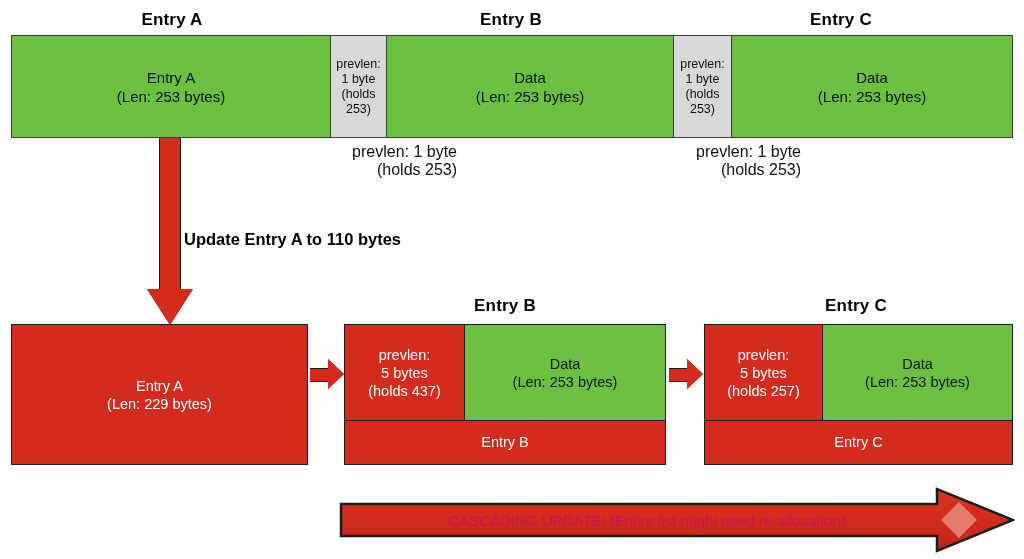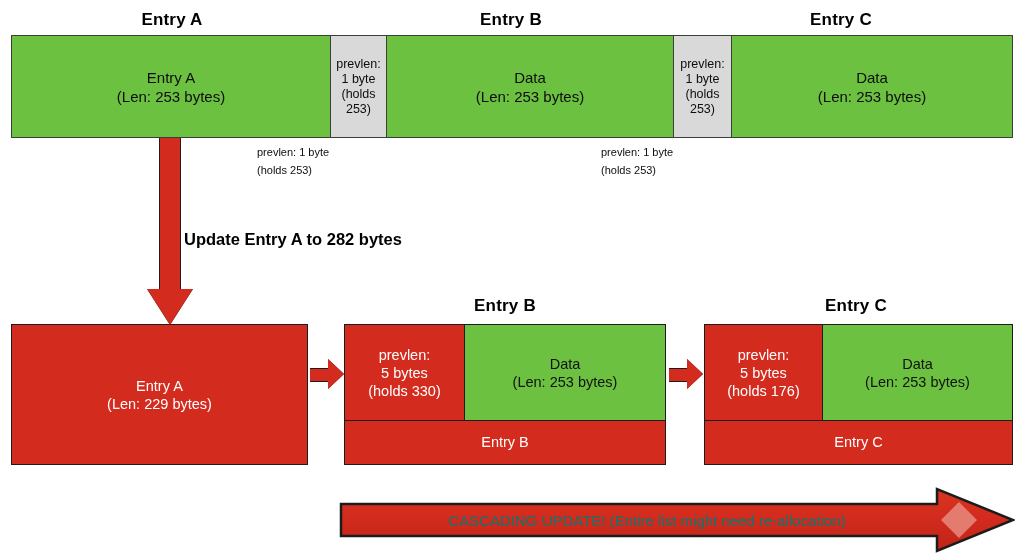--- a/index.html
+++ b/index.html
@@ -49,24 +49,24 @@
     color: #0d0d0d;
     font-size: 15px;
     line-height: 19px;
   }
   .seg.green { background: #6cc141; }
   .seg.grey  { background: #d9d9d9; font-size: 12.5px; line-height: 15px; }
   .seg.div-r { border-right: 1.5px solid #3a3f3a; }
 
   
   .caption {
-    font-size: 11px;
+    font-size: 16px;
     line-height: 18px;
     color: #0d0d0d;
-    text-align: left;
+    text-align: right;
   }
 
   
   .v-arrow-shaft {
     background: #d32b1e;
     border-left: 1.5px solid #1c1c1c;
     border-right: 1.5px solid #1c1c1c;
   }
   .v-arrow-head {
     width: 0; height: 0;
@@ -130,21 +130,21 @@
     position: absolute;
     left: 0;
     top: 0;
     width: 100%;
     height: 100%;
     display: flex;
     align-items: center;
     justify-content: center;
     font-size: 15px;
     font-weight: normal;
-    color: #0f766e;
+    color: #be185d;
     text-align: center;
     padding-right: 60px;
     box-sizing: border-box;
     pointer-events: none;
   }
 </style>
 </head>
 <body>
 
 <div class="stage">
@@ -201,21 +201,21 @@
   </div>
   <div class="abs caption" style="left:601px; top:143px; width:200px;">
     <div>prevlen: 1 byte</div>
     <div>(holds 253)</div>
   </div>
 
   <div class="abs v-arrow-shaft" style="left:159px; top:138px; width:22px; height:153px;"></div>
   <div class="abs" style="left:147px; top:289px;">
     <div class="v-arrow-head"></div>
   </div>
-  <div class="abs update-label" style="left:184px; top:230px;">Update Entry A to 282 bytes</div>
+  <div class="abs update-label" style="left:184px; top:230px;">Update Entry A to 110 bytes</div>
 
   <div class="abs entry-title" style="left:425px; top:296px; width:160px;">Entry B</div>
   <div class="abs entry-title" style="left:776px; top:296px; width:160px;">Entry C</div>
 
   <div class="abs block" style="left:11px; top:324px; width:297px; height:141px;">
     <div class="cell red" style="width:100%; height:100%;">
       <div>
         <div>Entry A</div>
         <div>(Len: 229 bytes)</div>
       </div>
@@ -226,21 +226,21 @@
     <div class="shaft" style="left:0; top:9px; width:20px; height:12px;"></div>
     <div class="head" style="left:18px; top:0;"></div>
   </div>
 
   <div class="abs block" style="left:344px; top:324px; width:322px; height:141px;">
     <div class="block-row" style="width:100%; height:95px;">
       <div class="cell red sep-r" style="width:120px; height:100%;">
         <div>
           <div>prevlen:</div>
           <div>5 bytes</div>
-          <div>(holds 330)</div>
+          <div>(holds 437)</div>
         </div>
       </div>
       <div class="cell green" style="flex:1 1 auto; height:100%;">
         <div>
           <div>Data</div>
           <div>(Len: 253 bytes)</div>
         </div>
       </div>
     </div>
     <div class="cell red sep-t" style="width:100%; height:43px;">
@@ -254,21 +254,21 @@
     <div class="shaft" style="left:0; top:9px; width:20px; height:12px;"></div>
     <div class="head" style="left:18px; top:0;"></div>
   </div>
 
   <div class="abs block" style="left:704px; top:324px; width:309px; height:141px;">
     <div class="block-row" style="width:100%; height:95px;">
       <div class="cell red sep-r" style="width:118px; height:100%;">
         <div>
           <div>prevlen:</div>
           <div>5 bytes</div>
-          <div>(holds 176)</div>
+          <div>(holds 257)</div>
         </div>
       </div>
       <div class="cell green" style="flex:1 1 auto; height:100%;">
         <div>
           <div>Data</div>
           <div>(Len: 253 bytes)</div>
         </div>
       </div>
     </div>
     <div class="cell red sep-t" style="width:100%; height:43px;">

